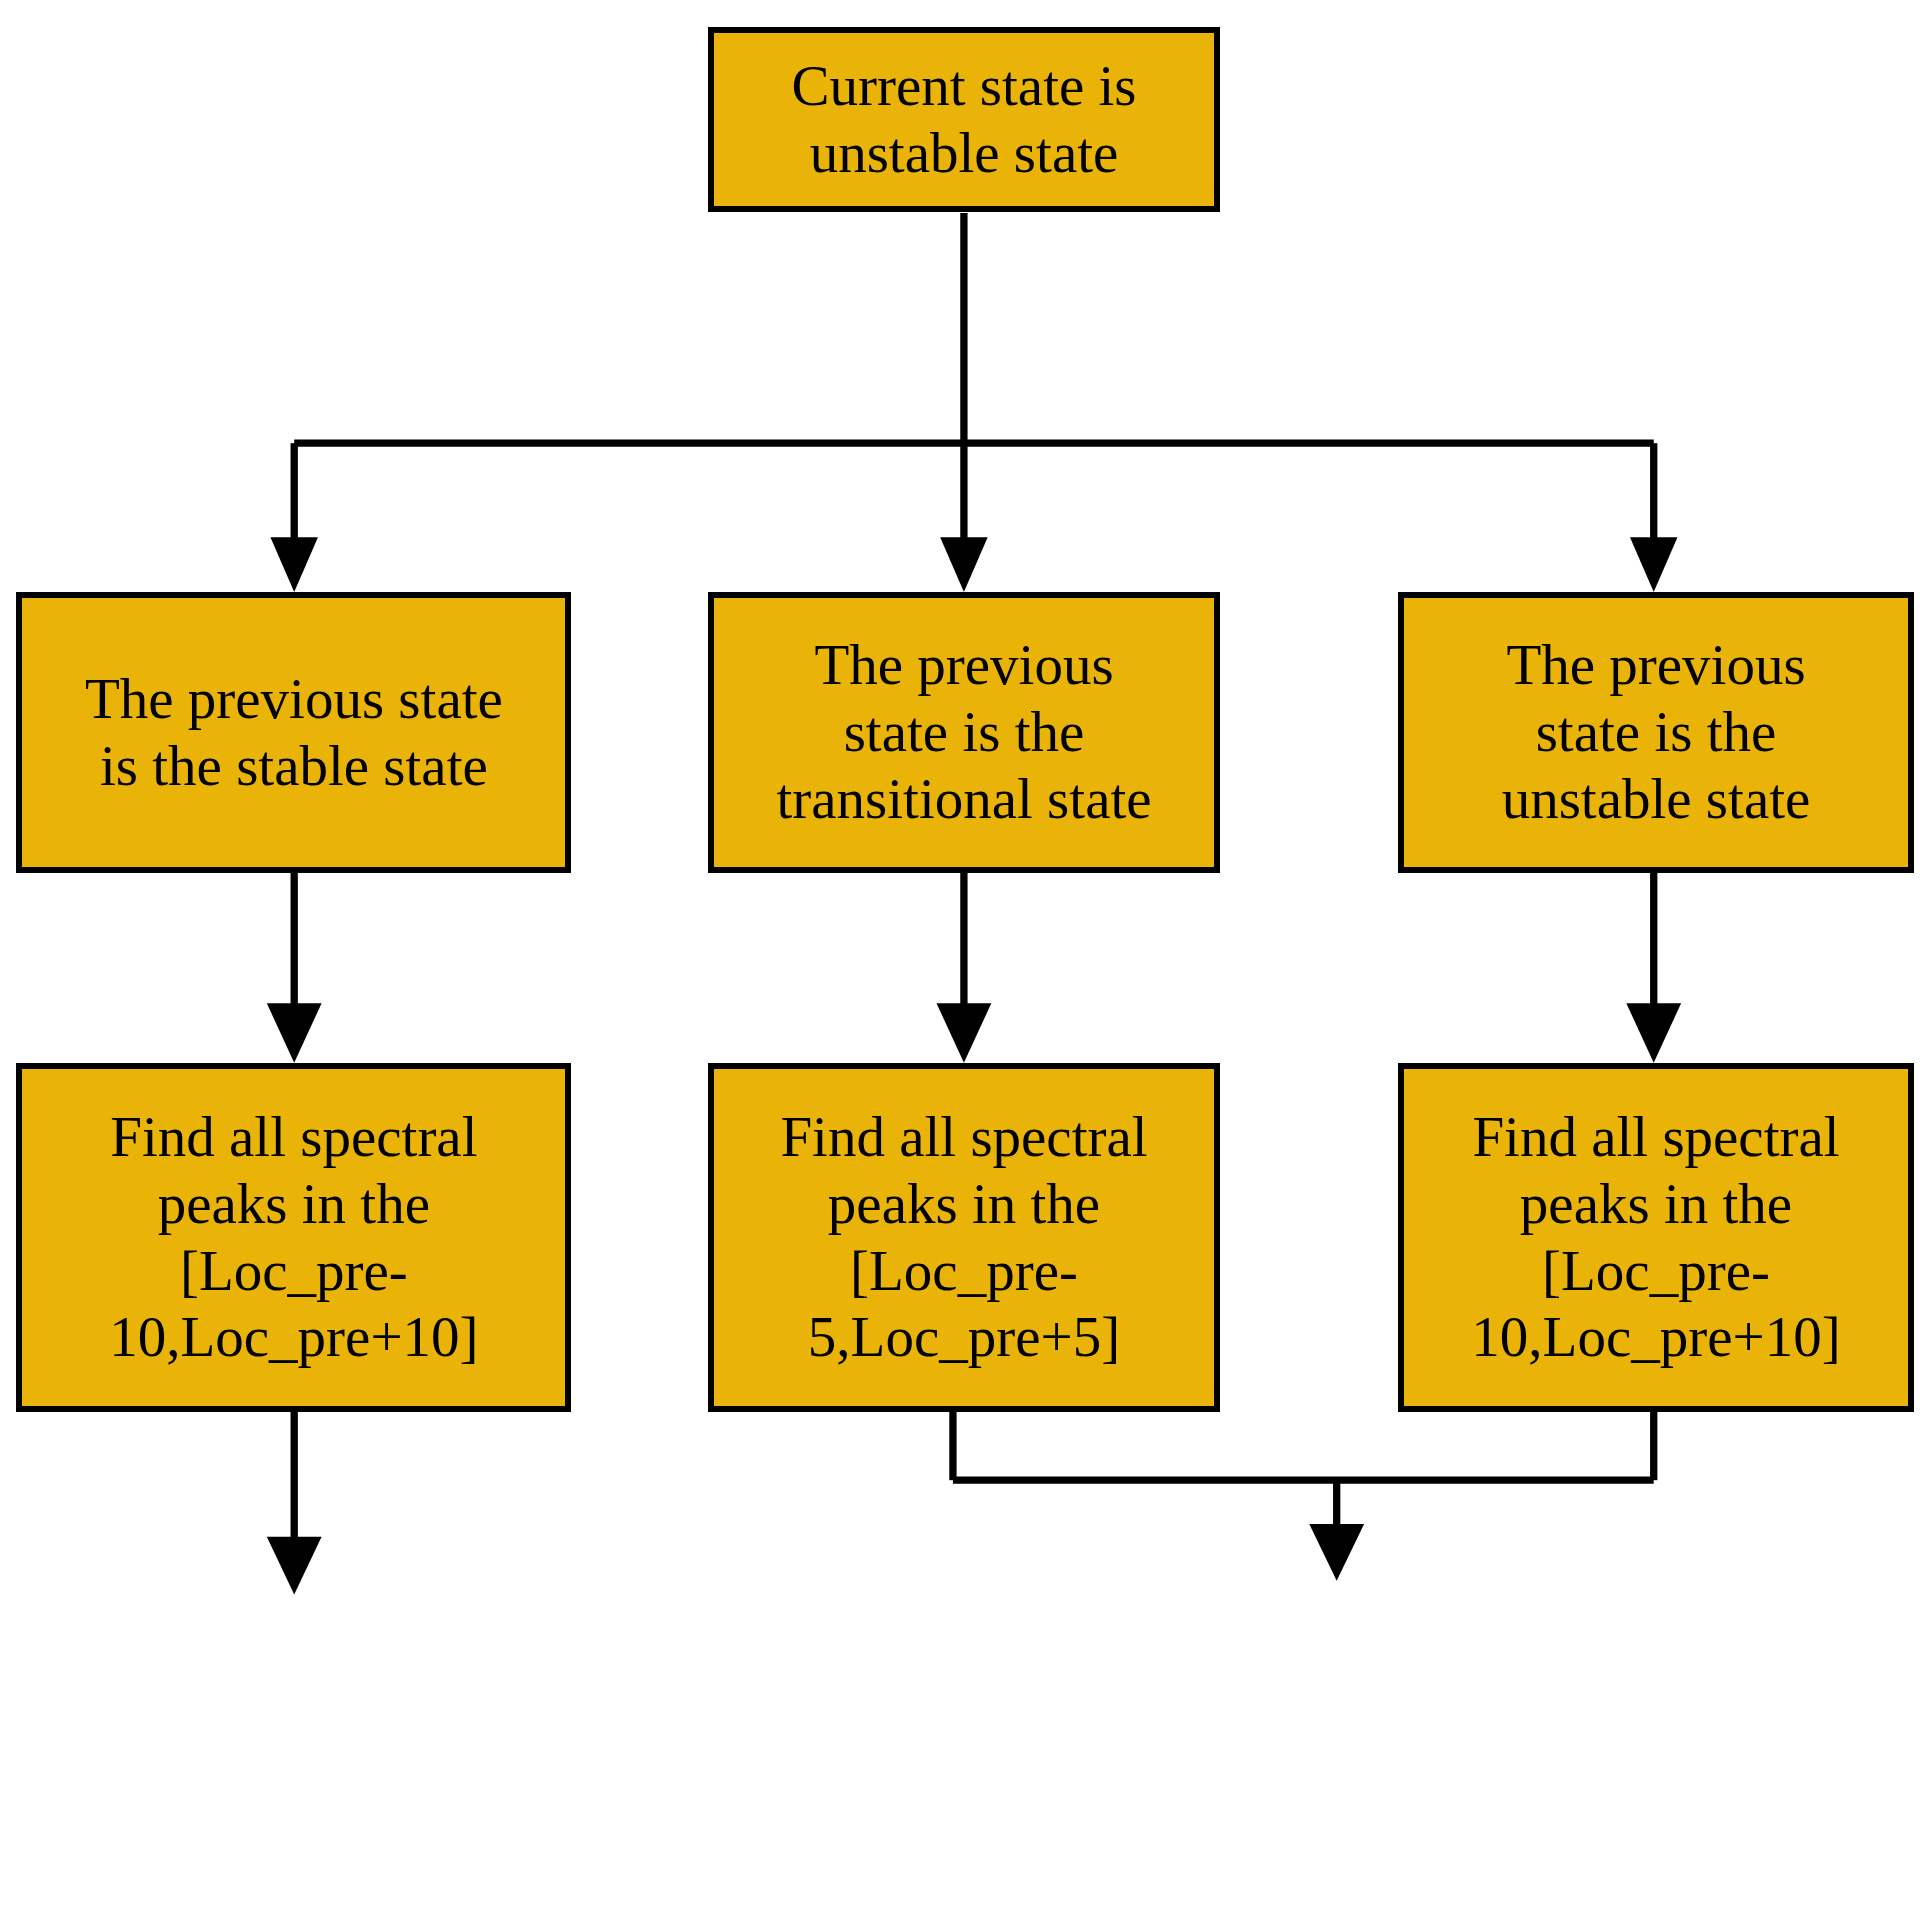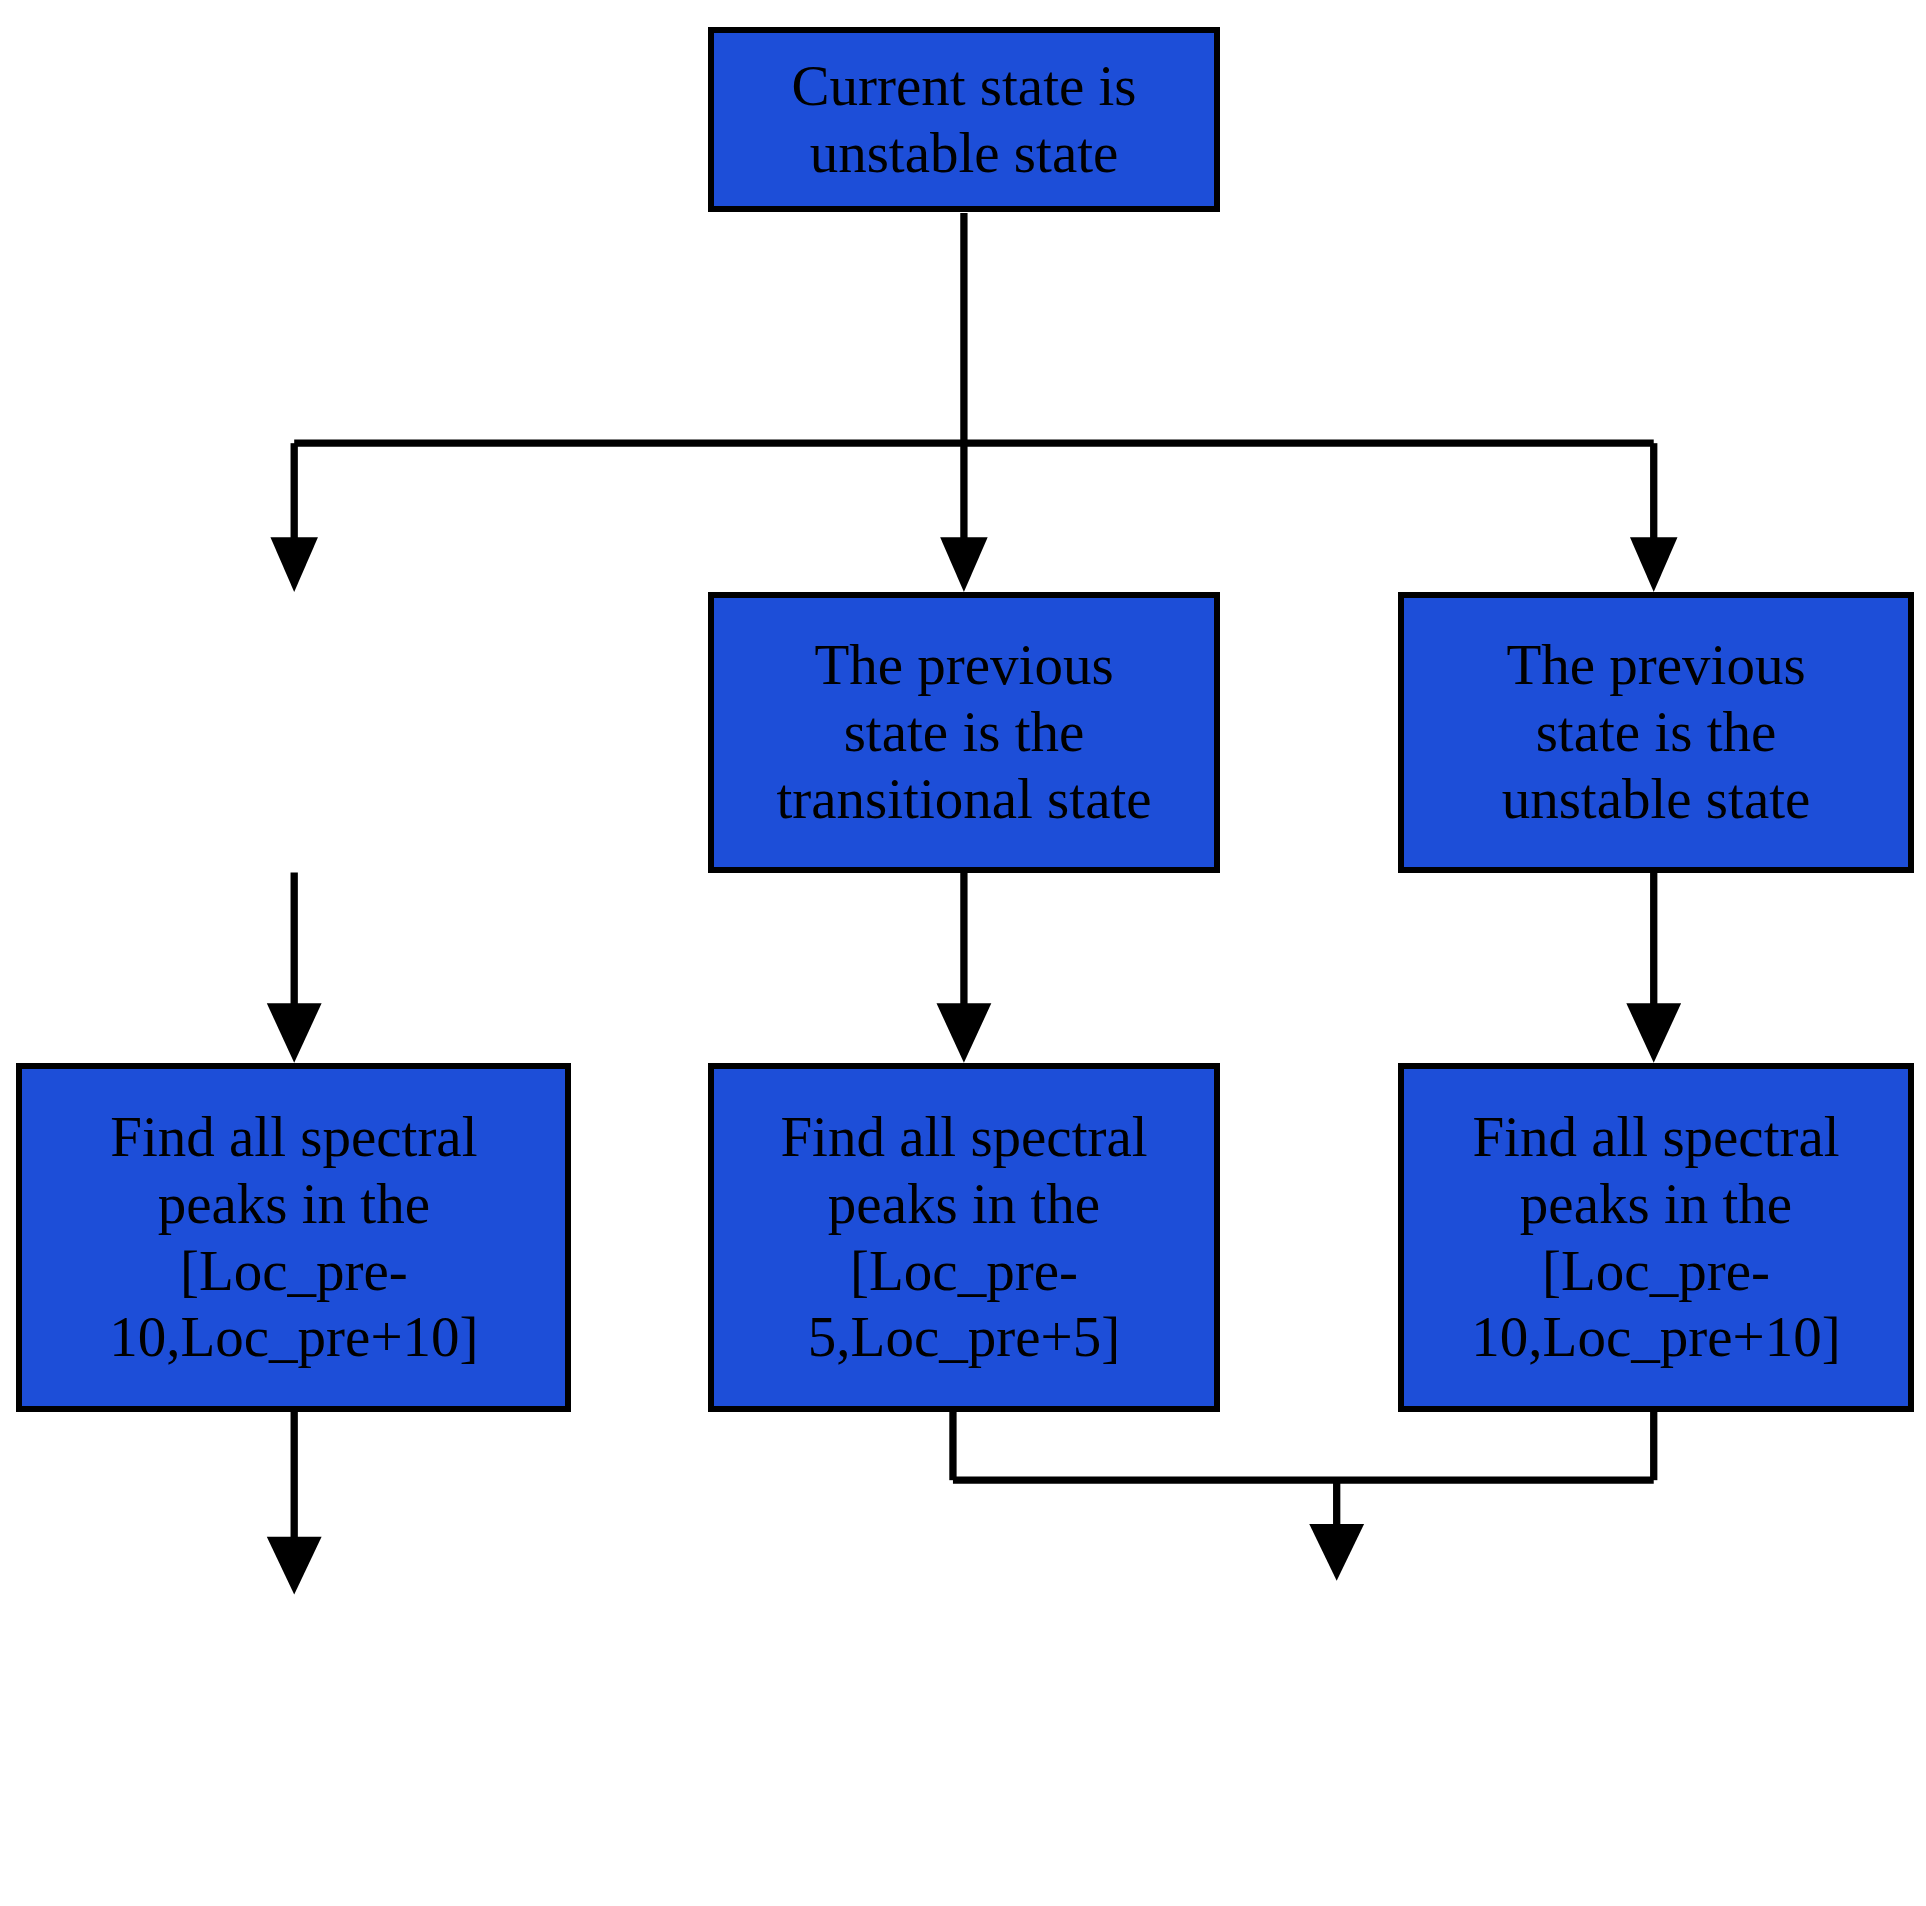--- a/index.html
+++ b/index.html
@@ -13,21 +13,21 @@
     width: 1926px;
     height: 1906px;
     background: #ffffff;
     font-family: "Liberation Serif", "DejaVu Serif", serif;
     overflow: hidden;
   }
   .node {
     position: absolute;
     box-sizing: border-box;
     border: 6.4px solid #000000;
-    background: #1d4ed8;
+    background: #eab308;
     display: flex;
     align-items: center;
     justify-content: center;
     text-align: center;
     color: #000000;
     font-size: 57px;
     line-height: 1.17;
     padding: 5.5px 9.1px;
     white-space: pre-line;
     z-index: 2;
@@ -88,20 +88,22 @@
     <path class="edge-line" d="M 1043 1545 L 1043 1620"></path>
     <path class="edge-line" d="M 1810 1545 L 1810 1620"></path>
     <path class="edge-line" d="M 1043 1620 L 1810 1620"></path>
     <path class="edge-line" d="M 1463 1620 L 1463 1675"></path>
     <polygon class="arrow-head" points="1433,1668 1493,1668 1463,1730"></polygon>
   </svg>
 
   <div class="node" style="left:708px; top:27.4px; width:512px; height:185px;">Current state is
 unstable state</div>
 
+  <div class="node" style="left:16.4px; top:592px; width:555px; height:281px;">The previous state
+is the stable state</div>
 
   <div class="node" style="left:708px; top:592px; width:512px; height:281px;">The previous
 state is the
 transitional state</div>
 
   <div class="node" style="left:1398px; top:592px; width:516px; height:281px;">The previous
 state is the
 unstable state</div>
 
   <div class="node" style="left:16.4px; top:1063px; width:555px; height:349px;">Find all spectral

